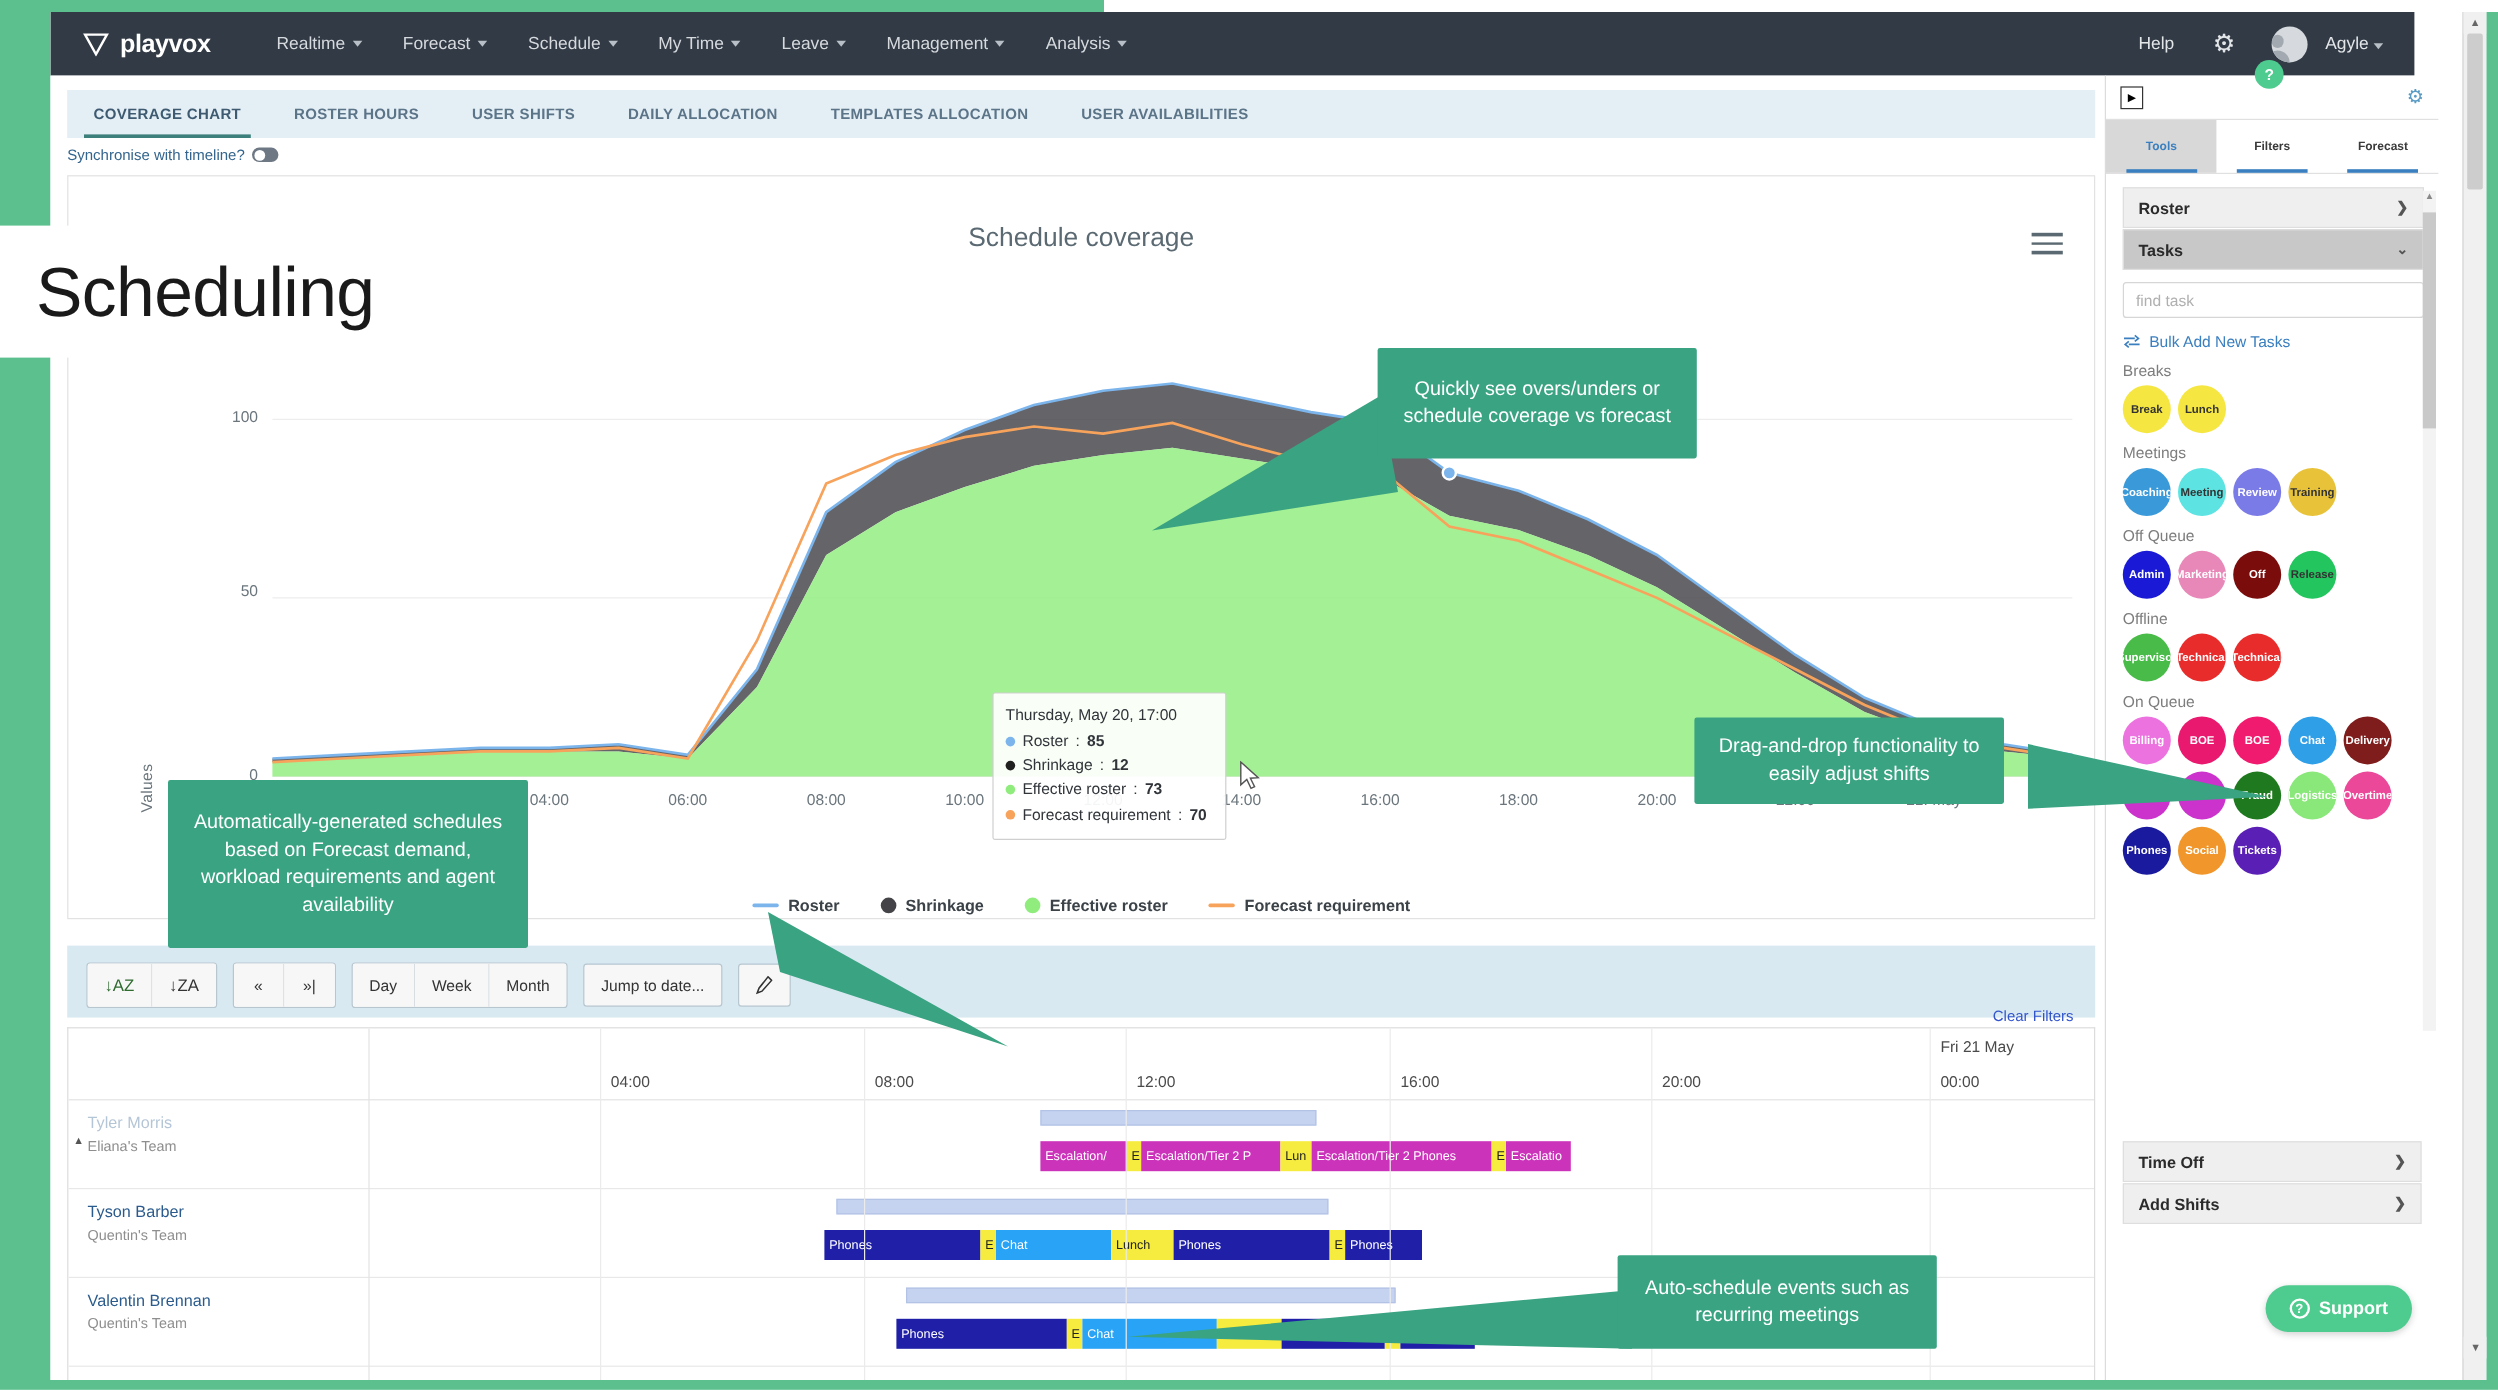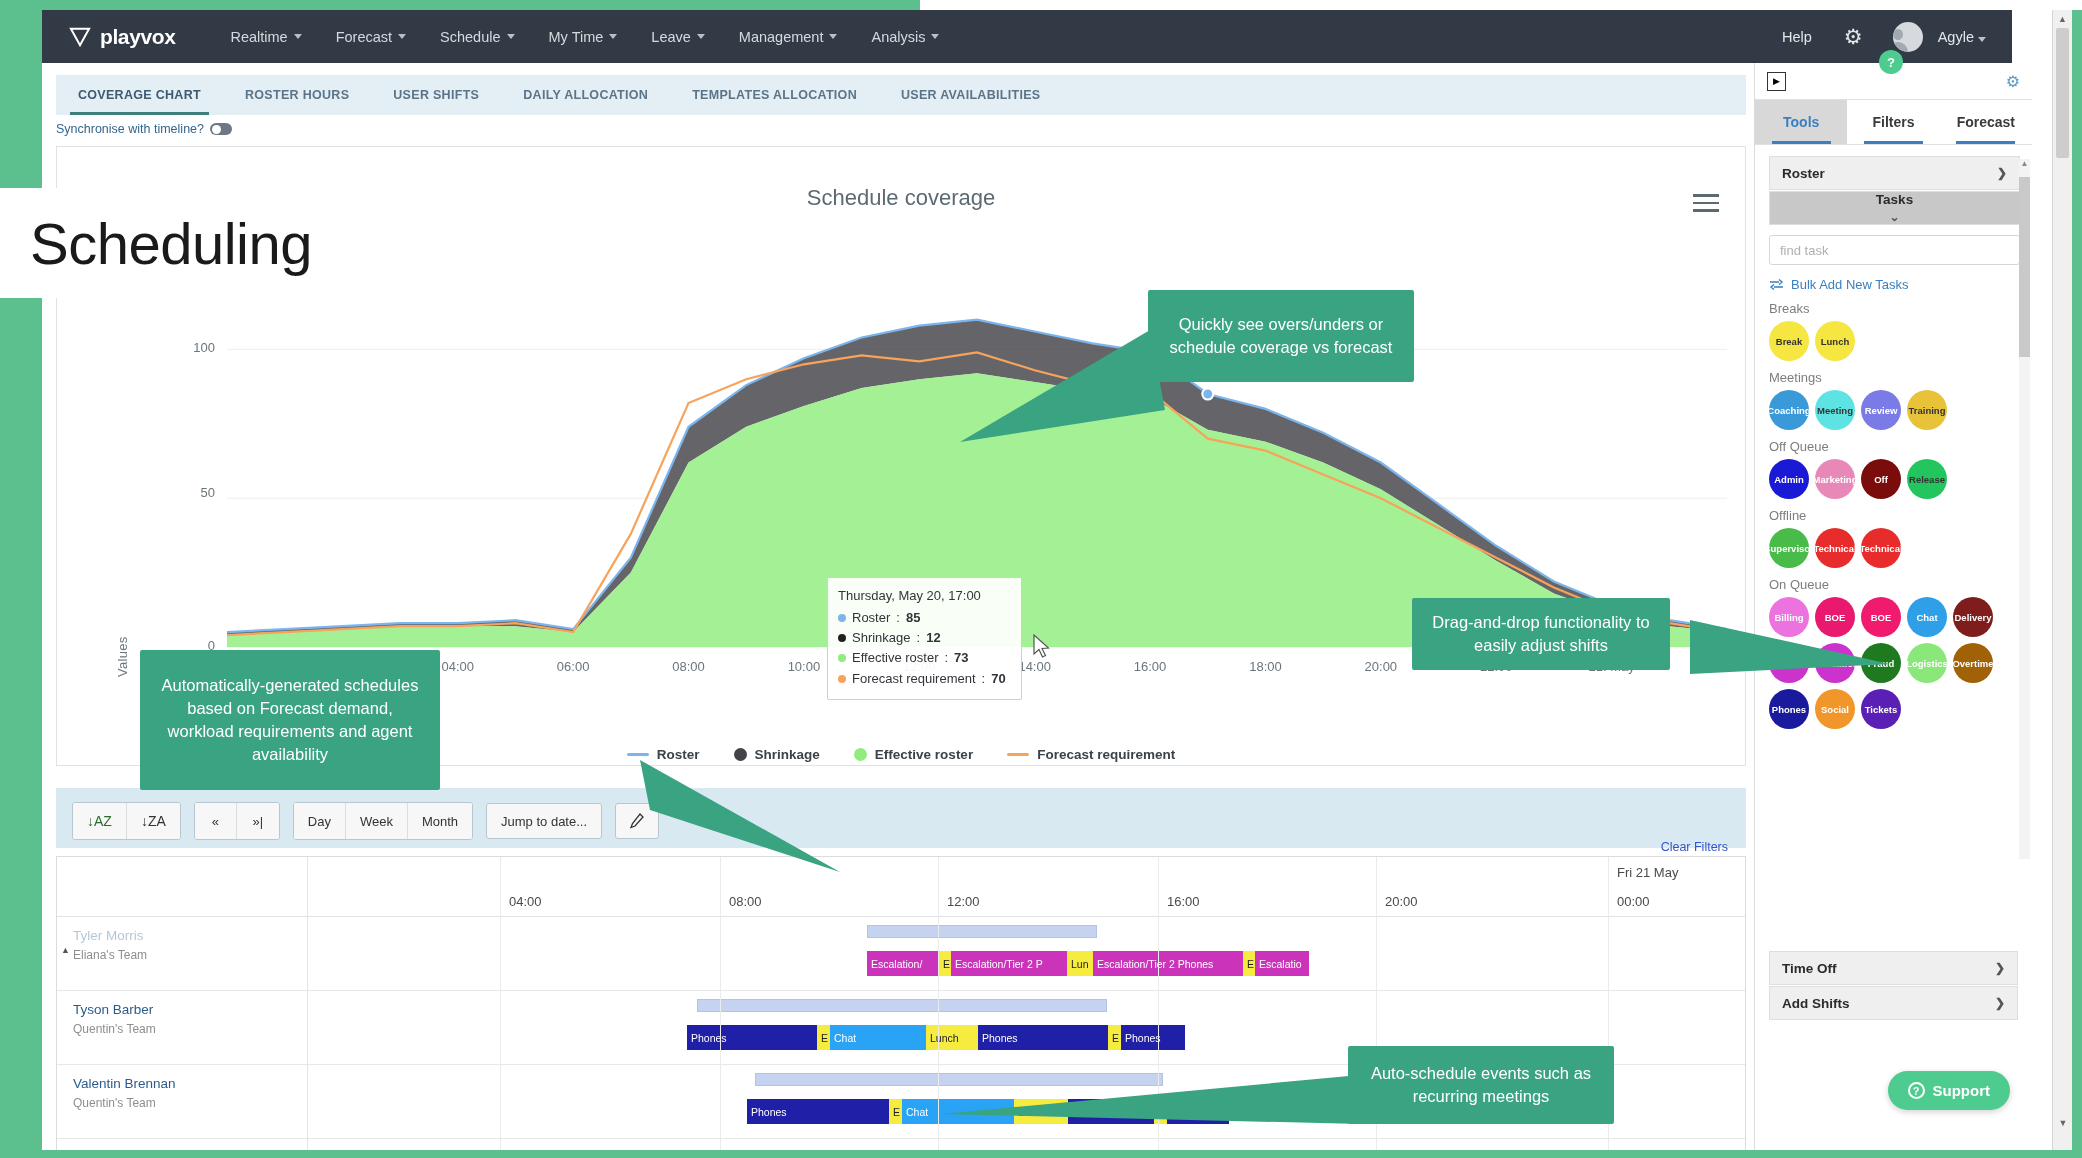--- a/index.html
+++ b/index.html
@@ -159,31 +159,31 @@
 
   
   #right-panel {
     position:absolute; left:1712px; top:53px; width:278px; height:1087px;
     background:#fff; border-left:1px solid #dcdcdc;
   }
   #rp-topbar { height:37px; border-bottom:1px solid #e0e0e0; display:flex; align-items:center; justify-content:space-between; padding:0 12px;}
   #rp-expand { width:19px; height:19px; border:1px solid #333; display:flex; align-items:center; justify-content:center; font-size:9px; cursor:pointer;}
   #rp-gear { color:#5a9bc4; font-size:16px; cursor:pointer;}
   #rp-tabs { height:45px; display:flex; border-bottom:1px solid #e0e0e0;}
-  .rp-tab { flex:1; display:flex; align-items:center; justify-content:center; font-size:14px; font-weight:bold;
+  .rp-tab { flex:1; display:flex; align-items:center; justify-content:center; font-size:10px; font-weight:bold;
             color:#3a3a3a; cursor:pointer; position:relative;}
   .rp-tab.active { color:#3a7fbf; background:#d8d8d8;}
   .rp-tab:after { content:""; position:absolute; left:18%; right:18%; bottom:0; height:3px; background:#3a7fbf;}
   #rp-body { position:absolute; left:0; top:83px; right:0; bottom:0; padding:10px 12px 0 14px; overflow:hidden;}
   .acc-head {
     height:34px; background:#efefef; border:1px solid #dedede; display:flex; align-items:center;
     justify-content:space-between; padding:0 12px; font-size:13.5px; font-weight:bold; color:#2b2b2b; cursor:pointer;
     margin-bottom:1px;
   }
-  .acc-head.open { background:#c8c8c8;flex-direction:column; }
+  .acc-head.open { background:#c8c8c8; }
   .acc-chev { font-size:12px; color:#555; font-weight:bold;}
   #find-task {
     margin:10px 0 0 0; height:30px; border:1px solid #d6d6d6; border-radius:3px;
     display:flex; align-items:center; padding:0 10px; font-size:13px; color:#b0b0b0;
   }
   #bulk-add { display:flex; align-items:center; gap:7px; margin:12px 0 4px 0; font-size:13px; color:#3a7fbf; cursor:pointer;}
   .grp-label { font-size:13px; color:#7d7d7d; margin:9px 0 5px 0;}
   .chips { display:flex; flex-wrap:wrap; gap:6px; }
   .chip {
     width:40px; height:40px; border-radius:50%; display:flex; align-items:center; justify-content:center;
@@ -533,21 +533,21 @@
           <div class="chips">
             <div class="chip" style="background: rgb(236, 114, 224); color: rgb(255, 255, 255);">Billing</div>
             <div class="chip" style="background: rgb(232, 25, 110); color: rgb(255, 255, 255);">BOE</div>
             <div class="chip" style="background: rgb(240, 26, 110); color: rgb(255, 255, 255);">BOE</div>
             <div class="chip" style="background: rgb(47, 159, 232); color: rgb(255, 255, 255);">Chat</div>
             <div class="chip" style="background: #7f1d1d; color: rgb(255, 255, 255);">Delivery</div>
             <div class="chip" style="background: rgb(204, 51, 204); color: rgb(255, 255, 255);">Escalation</div>
             <div class="chip" style="background: rgb(204, 51, 204); color: rgb(255, 255, 255);">Escalation</div>
             <div class="chip" style="background: rgb(31, 122, 31); color: rgb(255, 255, 255);">Fraud</div>
             <div class="chip" style="background: rgb(138, 232, 122); color: rgb(255, 255, 255);">Logistics</div>
-            <div class="chip" style="background: #a16207; color: rgb(255, 255, 255);">Overtime</div>
+            <div class="chip" style="background: #ec4899; color: rgb(255, 255, 255);">Overtime</div>
             <div class="chip" style="background: rgb(26, 26, 158); color: rgb(255, 255, 255);">Phones</div>
             <div class="chip" style="background: rgb(240, 150, 42); color: rgb(255, 255, 255);">Social</div>
             <div class="chip" style="background: rgb(90, 31, 181); color: rgb(255, 255, 255);">Tickets</div>
           </div>
         </div>
     </div>
 
     <div id="rp-inner-scroll">
       <div class="up">▲</div>
       <div class="thumb"></div>

